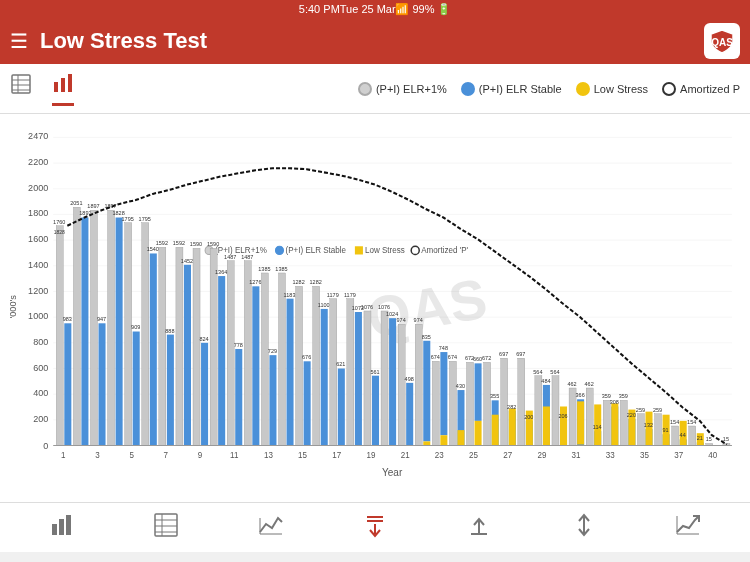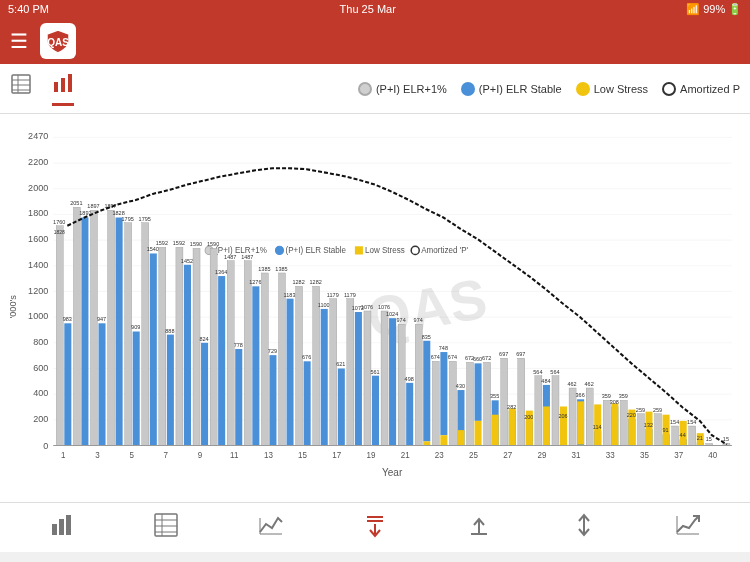--- a/index.html
+++ b/index.html
@@ -5,21 +5,21 @@
     * { margin: 0; padding: 0; box-sizing: border-box; }
     body { width: 750px; height: 562px; overflow: hidden; font-family: -apple-system, Arial, sans-serif; background: #f0f0f0; }
 
     
     .status-bar {
       background: #c0392b;
       color: white;
       font-size: 11px;
       padding: 2px 8px;
       display: flex;
-      justify-content: space-between;
+      justify-content: center;
       align-items: center;
       height: 18px;
     }
 
     
     .header {
       background: #c0392b;
       color: white;
       display: flex;
       align-items: center;
@@ -105,26 +105,27 @@
     }
     .nav-icon.active { color: #c0392b; }
 
     svg.chart { width: 100%; height: 100%; }
   </style>
 </head>
 <body>
 
 <div class="status-bar">
   <span>5:40 PM</span>
-  <span>Thu 25 Mar</span>
+  <span>Tue 25 Mar</span>
   <span>📶 99% 🔋</span>
 </div>
 
 <div class="header">
   <span class="hamburger-icon">☰</span>
+  <span class="header-title">Low Stress Test</span>
   <div class="logo-badge">
     <svg width="26" height="26" viewBox="0 0 26 26">
       <path d="M13 2 L24 6 L24 14 C24 20 13 25 13 25 C13 25 2 20 2 14 L2 6 Z" fill="#c0392b" stroke="white" stroke-width="1.5"></path>
       <text x="13" y="18" text-anchor="middle" fill="white" font-size="10" font-weight="bold">QAS</text>
     </svg>
   </div>
 </div>
 
 <div class="tab-bar">
   <span class="tab-icon">

